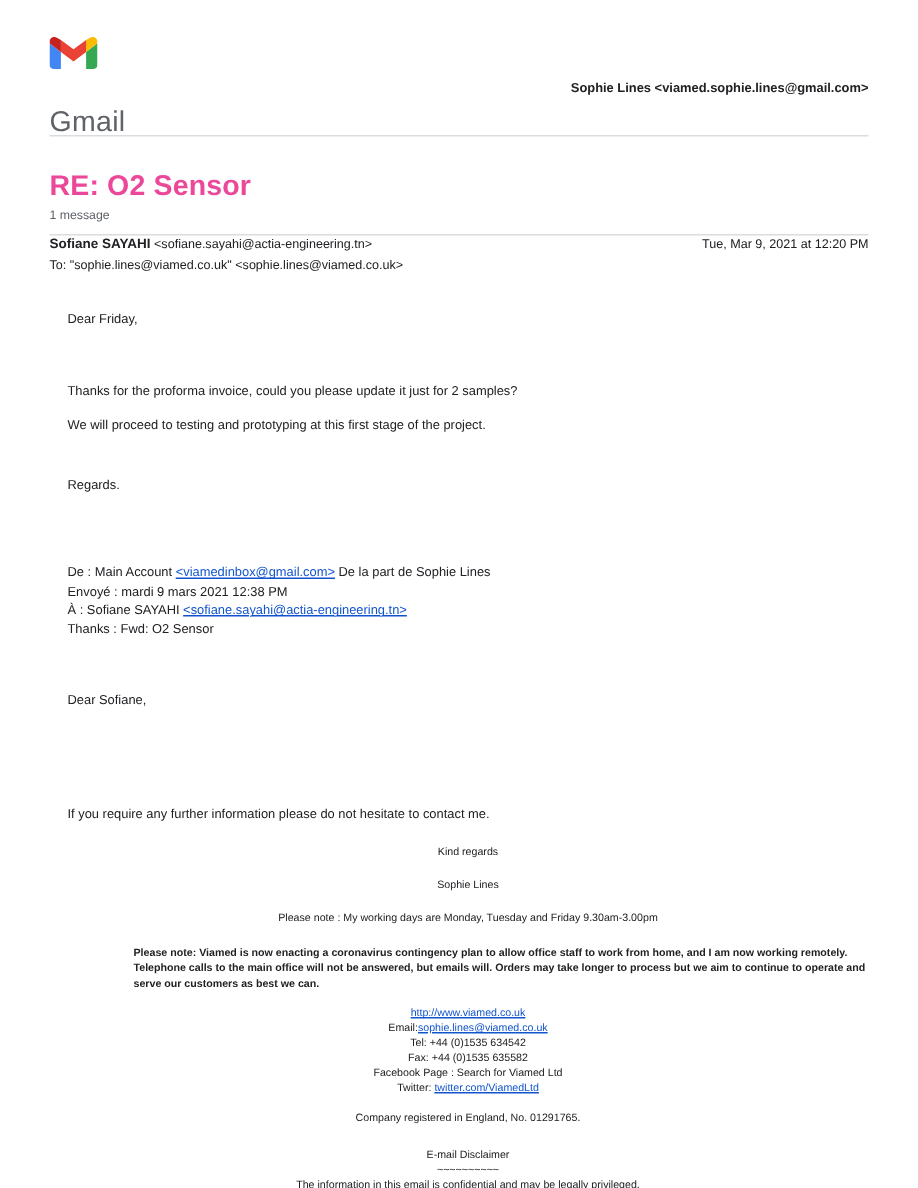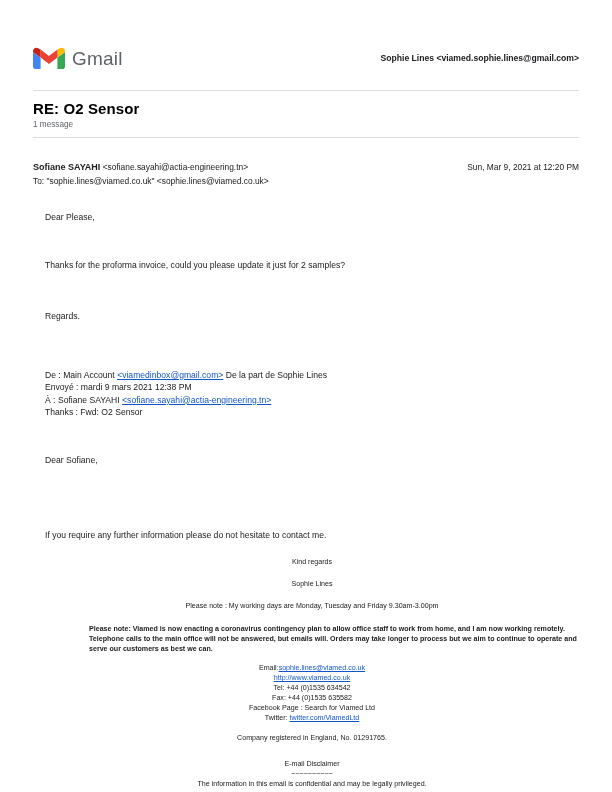--- a/index.html
+++ b/index.html
@@ -30,22 +30,23 @@
 
   
   .header-row {
     display: flex;
     align-items: center;
     justify-content: space-between;
     height: 36px;
   }
   .brand {
     display: flex;
-    align-items: flex-end;
-    gap: 7px;
+    align-items: flex-start;
+    gap: 24px;
+    flex-direction: column;
   }
   .gmail-logo {
     width: 32px;
     height: 24px;
     position: relative;
     flex: 0 0 auto;
   }
   .gmail-word {
     font-size: 19px;
     color: #5f6368;
@@ -59,43 +60,43 @@
     white-space: nowrap;
   }
 
   
   .rule {
     border: 0;
     border-top: 1px solid #dadce0;
     margin: 14px 0 0 0;
   }
   .subject {
-    font-size: 15px;
-    color: #000000;
-    font-weight: bold;
-    margin-top: 9px;
+    font-size: 19px;
+    color: #ec4899;
+    font-weight: bold;
+    margin-top: 23px;
     letter-spacing: .1px;
   }
   .msgcount {
     font-size: 8.2px;
     color: #5f6368;
     margin-top: 3px;
   }
   .rule2 {
     border: 0;
     border-top: 1px solid #dadce0;
     margin: 8px 0 0 0;
   }
 
   
   .fromline {
     display: flex;
     justify-content: space-between;
     align-items: baseline;
-    margin-top: 24px;
+    margin-top: 0;
   }
   .from-left {
     font-size: 8.4px;
     color: #202124;
   }
   .from-name {
     font-weight: bold;
     font-size: 9px;
   }
   .from-addr {
@@ -178,29 +179,30 @@
     <div class="subject">RE: O2 Sensor</div>
     <div class="msgcount">1 message</div>
 
     <hr class="rule2">
 
     <div class="fromline">
       <div class="from-left">
         <span class="from-name">Sofiane SAYAHI</span>
         <span class="from-addr">&lt;sofiane.sayahi@actia-engineering.tn&gt;</span>
       </div>
-      <div class="date">Sun, Mar 9, 2021 at 12:20 PM</div>
+      <div class="date">Tue, Mar 9, 2021 at 12:20 PM</div>
     </div>
     <div class="toline">To: "sophie.lines@viamed.co.uk" &lt;sophie.lines@viamed.co.uk&gt;</div>
 
     <div class="body">
-      <div class="p">Dear Please,</div>
+      <div class="p">Dear Friday,</div>
       <div class="sp-36"></div>
       <div class="p">Thanks for the proforma invoice, could you please update it just for 2 samples?</div>
       <div class="sp-12"></div>
+      <div class="p">We will proceed to testing and prototyping at this first stage of the project.</div>
       <div class="sp-28"></div>
       <div class="p">Regards.</div>
 
       <div class="sp-46"></div>
 
       <div class="quoted-hdr">
         <div class="qline">
           <span class="b">De :</span>
           <span class="b">Main Account</span>
           <span class="link">&lt;viamedinbox@gmail.com&gt;</span>
@@ -234,24 +236,24 @@
       <div class="small">Sophie Lines</div>
       <div class="sp-12"></div>
       <div class="small">Please note : My working days are Monday, Tuesday and Friday 9.30am-3.00pm</div>
       <div class="sp-12"></div>
       <div class="smallb">
         <span>Please note:</span><span> Viamed is now enacting a coronavirus contingency plan to allow office staff to work from home, and I am now working remotely. Telephone calls to the main office will not be answered, but emails will. Orders may take longer to process but we aim to continue to operate and serve our customers as best we can.</span>
       </div>
       <div class="sp-10"></div>
 
       <div class="sig-block">
+        <div class="small"><a href="#">http://www.viamed.co.uk</a></div>
         <div class="small">
           <span>Email:</span><a href="#">sophie.lines@viamed.co.uk</a>
         </div>
-        <div class="small"><a href="#">http://www.viamed.co.uk</a></div>
         <div class="small">Tel: +44 (0)1535 634542</div>
         <div class="small">Fax: +44 (0)1535 635582</div>
         <div class="small">Facebook Page : Search for Viamed Ltd</div>
         <div class="small">
           <span>Twitter: </span><a href="#">twitter.com/ViamedLtd</a>
         </div>
       </div>
 
       <div class="sp-10"></div>
       <div class="small">Company registered in England, No. 01291765.</div>

